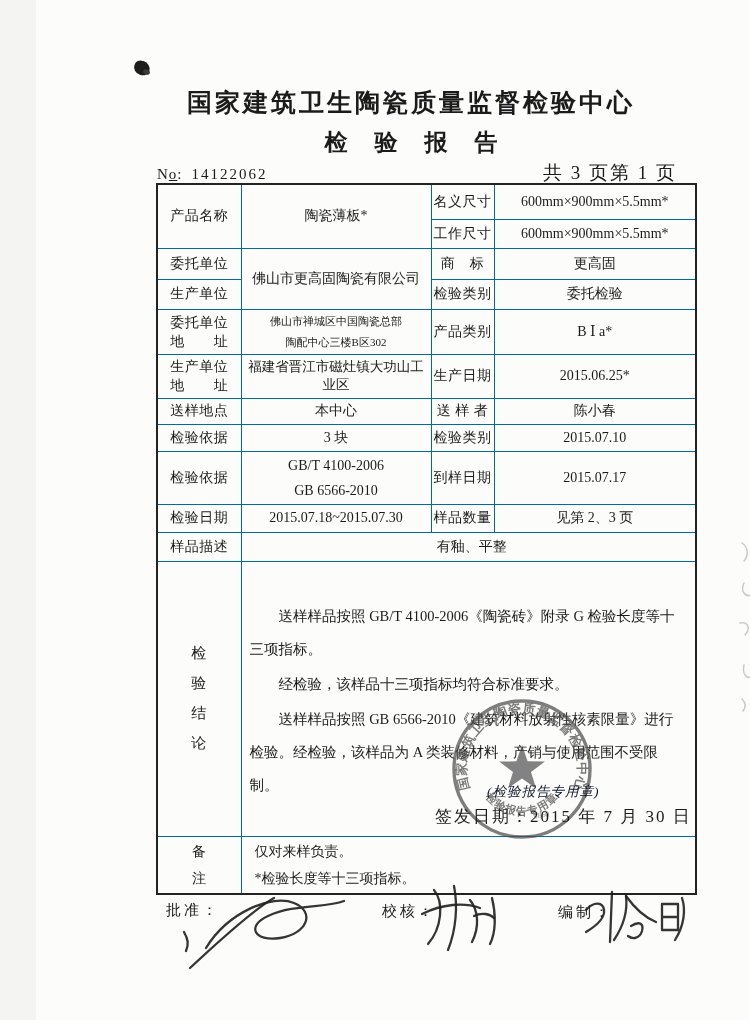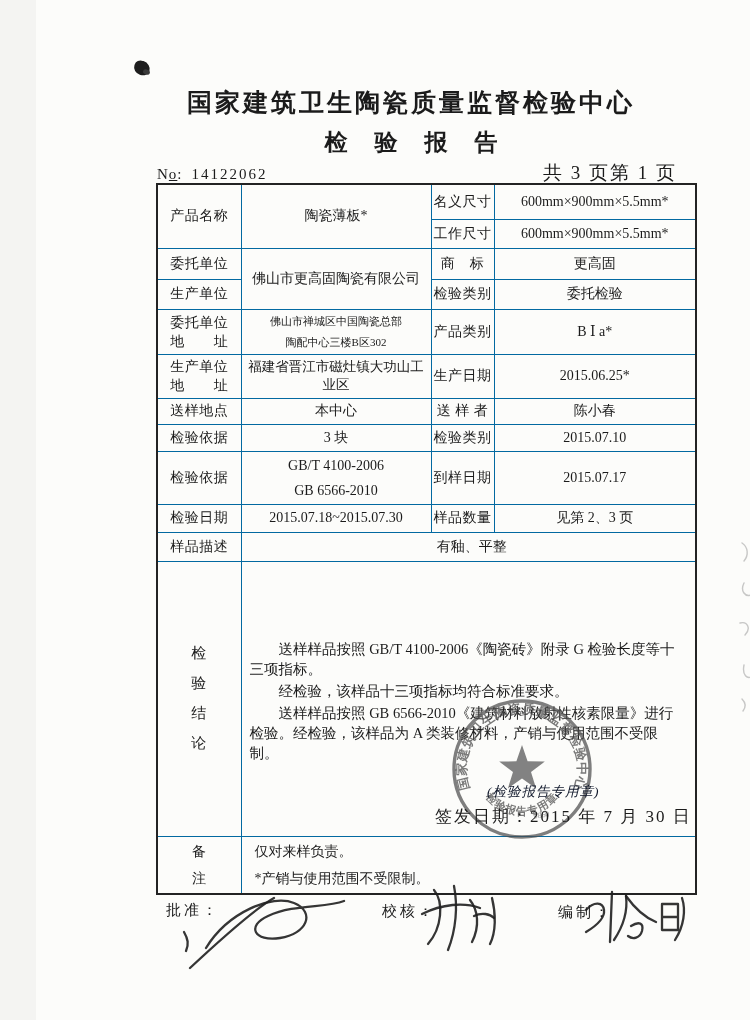--- a/index.html
+++ b/index.html
@@ -31,21 +31,21 @@
   .basis div{line-height:25px;}
   tr.h1{height:35px} tr.h2{height:29px} tr.h3{height:31px} tr.h4{height:30px}
   tr.h5{height:42px} tr.h6{height:44px} tr.h7{height:26px} tr.h8{height:27px}
   tr.h9{height:53px} tr.h10{height:28px} tr.h11{height:29px} tr.h12{height:275px}
   tr.h13{height:54px}
 
   .vlabel{vertical-align:middle;}
   .vlabel .vchars{display:flex;flex-direction:column;align-items:center;gap:11px;
                   font-size:15px;letter-spacing:1px;}
   .concl{vertical-align:top;text-align:left !important;padding:7px 10px 0 8px !important;}
-  .concl p{margin:0 0 2px 0;text-indent:2em;line-height:20px;font-size:14.5px;}
+  .concl p{margin:0 0 2px 0;text-indent:2em;line-height:33px;font-size:14.5px;}
   .remarks-cell{vertical-align:middle;text-align:left !important;padding-left:13px !important;}
   .remarks-cell div{line-height:27px;}
   .remarks-lbl span{display:block;line-height:27px;}
 
   
   .stamp{position:absolute;left:414px;top:697px;width:144px;height:144px;opacity:.82;}
   .seal-caption{position:absolute;left:451px;top:783px;font-size:13.5px;letter-spacing:1px;color:#0f172a;font-style:italic;}
   .issue-date{position:absolute;left:399px;top:805px;font-size:17px;letter-spacing:2px;}
 
   
@@ -178,21 +178,21 @@
         <p>送样样品按照 GB 6566-2010《建筑材料放射性核素限量》进行检验。经检验，该样品为 A 类装修材料，产销与使用范围不受限制。</p>
       </td>
     </tr>
     <tr class="h13">
       <td class="lbl remarks-lbl">
         <span>备</span>
         <span>注</span>
       </td>
       <td colspan="3" class="remarks-cell">
         <div>仅对来样负责。</div>
-        <div>*产销与使用范围不受限制。</div>
+        <div>*检验长度等十三项指标。</div>
       </td>
     </tr>
   </tbody>
     </table>
 
   <svg class="stamp" viewBox="0 0 144 144">
     <circle cx="72" cy="72" r="68" fill="none" stroke="#4d4d4d" stroke-width="3.4" opacity="0.88"></circle>
     <defs>
       <path id="arcTop" d="M 19.4,91.2 A 56,56 0 1 1 124.6,91.2" fill="none"></path>
       <path id="arcBottom" d="M 36.8,101.6 A 46,46 0 0 0 107.2,101.6" fill="none"></path>

